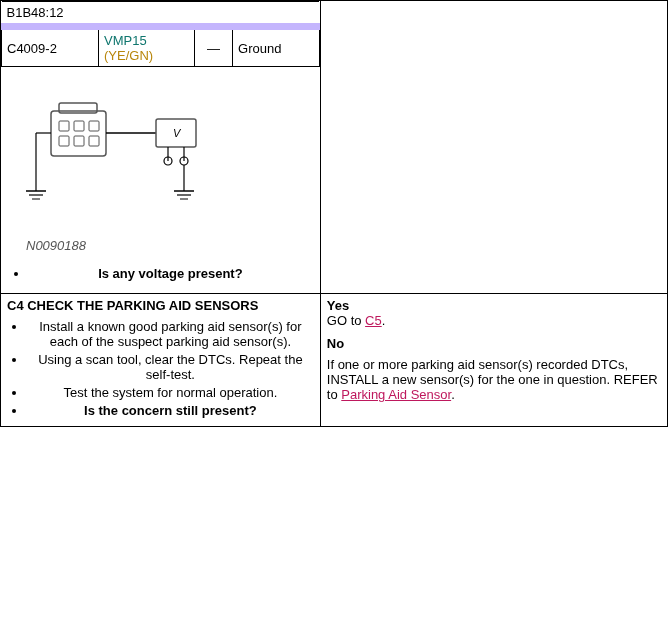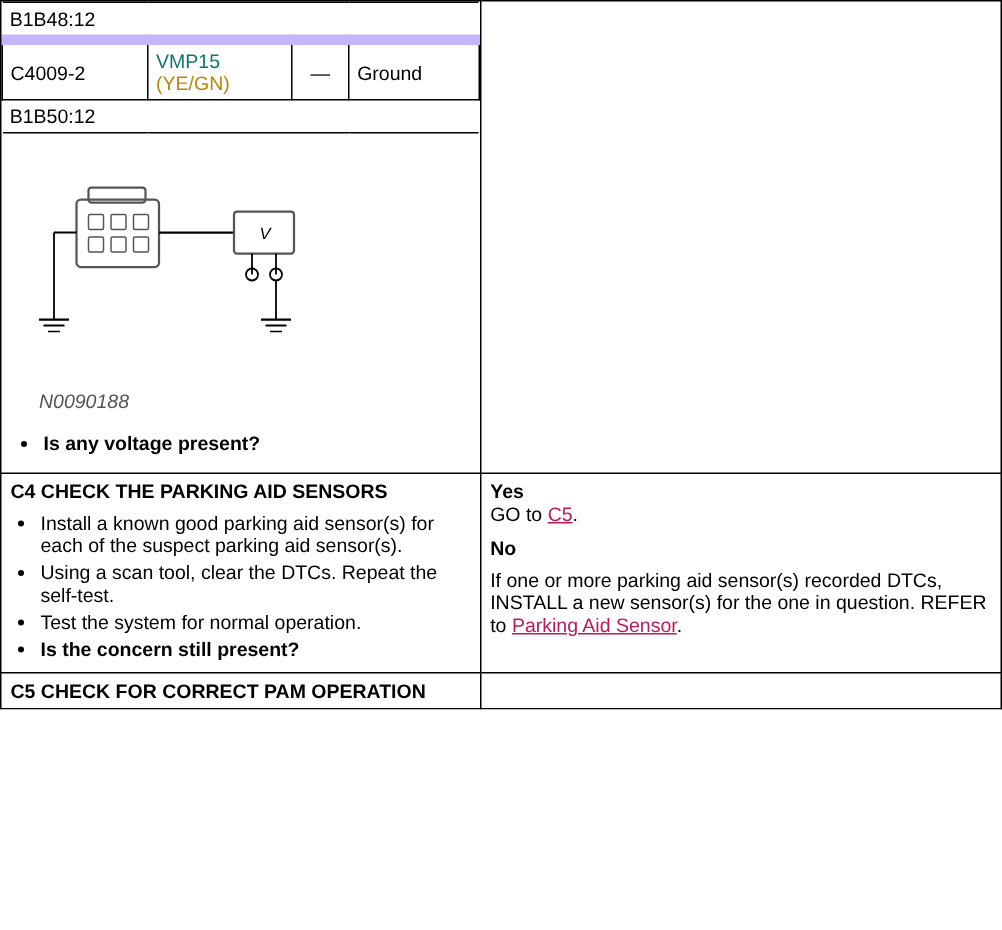--- a/index.html
+++ b/index.html
@@ -48,20 +48,21 @@
       width: 348px;
     }
 
     .bullet-list {
       list-style: disc;
       padding-left: 20px;
       margin: 4px 0;
     }
     .bullet-list li {
       margin-bottom: 3px;
+      text-align: center;
     }
 
     .bold { font-weight: bold; }
 
     .link { color: #be185d; text-decoration: underline; cursor: pointer; }
 
     .diagram-area {
       padding: 10px 0 5px 20px;
     }
 
@@ -101,23 +102,20 @@
           <td colspan="4" style="border-left:none; border-right:none; border-bottom:7px solid #c4b5fd; border-top:1px solid #000; padding:3px 5px;">B1B48:12</td>
         </tr>
         <tr>
           <td class="wire-code">C4009-2</td>
           <td>
             <span style="color:#0f766e;">VMP15</span><br>
             <span style="color:#b8860b;">(YE/GN)</span>
           </td>
           <td class="dash-cell">—</td>
           <td>Ground</td>
-        </tr>
-        <tr>
-          <td colspan="4" style="border-left:none; border-right:none; border-bottom:1px solid #000; border-top:1px solid #000; padding:3px 5px;">B1B50:12</td>
         </tr>
       </tbody>
           </table>
 
       <div class="diagram-area">
         <svg width="230" height="140">
 
           <rect x="30" y="30" width="55" height="45" rx="3" ry="3" fill="none" stroke="#555" stroke-width="1.5"></rect>
 
           <rect x="38" y="22" width="38" height="10" rx="2" fill="none" stroke="#555" stroke-width="1.5"></rect>
@@ -187,21 +185,14 @@
       </div>
       <div>
         <span class="yes-no-label">No</span>
       </div>
       <div class="no-section">
         <span>If one or more parking aid sensor(s) recorded DTCs, INSTALL a new sensor(s) for the one in question. REFER to</span> <span class="link">Parking Aid Sensor</span><span>.</span>
       </div>
     </td>
   </tr>
 
-  <tr>
-    <td class="section-left">
-      <div class="section-header">C5 CHECK FOR CORRECT PAM OPERATION</div>
-    </td>
-    <td class="section-right">
-    </td>
-  </tr>
 </tbody>
   </table>
 
 </body></html>

